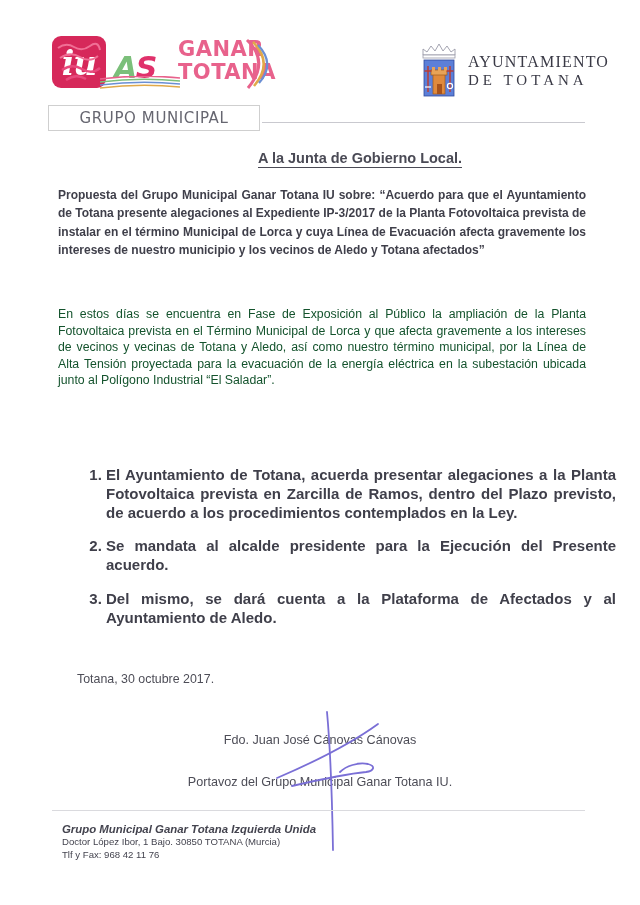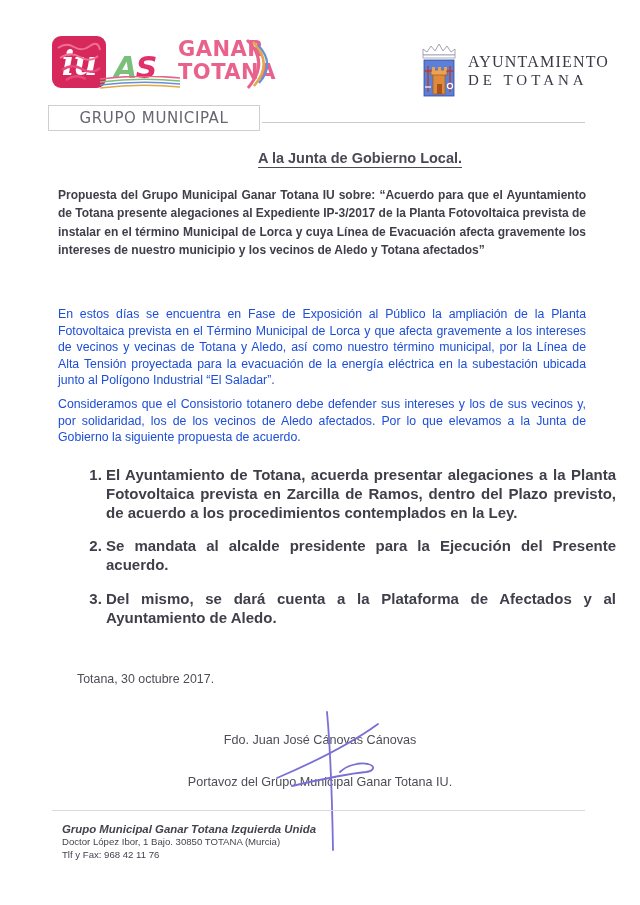--- a/index.html
+++ b/index.html
@@ -161,21 +161,21 @@
     text-align: justify;
   }
 
   .para {
     position: absolute;
     left: 58px;
     width: 528px;
     font-family: "Liberation Sans", sans-serif;
     font-size: 12.3px;
     line-height: 16.6px;
-    color: #1d4ed8;
+    color: #14532d;
     text-align: justify;
   }
   #para1 { top: 306px; }
   #para2 { top: 396px; }
 
   ol.agreements {
     position: absolute;
     left: 78px; top: 466px;
     width: 510px;
     margin: 0;
@@ -321,21 +321,20 @@
     <div class="gm-rule"></div>
   </div>
 
   <div class="doc-heading">
     <span>A la Junta de Gobierno Local.</span>
   </div>
 
   <div class="proposal-title">Propuesta del Grupo Municipal Ganar Totana IU sobre: “Acuerdo para que el Ayuntamiento de Totana presente alegaciones al Expediente IP-3/2017 de la Planta Fotovoltaica prevista de instalar en el término Municipal de Lorca y cuya Línea de Evacuación afecta gravemente los intereses de nuestro municipio y los vecinos de Aledo y Totana afectados”</div>
 
   <div class="para" id="para1">En estos días se encuentra en Fase de Exposición al Público la ampliación de la Planta Fotovoltaica prevista en el Término Municipal de Lorca y que afecta gravemente a los intereses de vecinos y vecinas de Totana y Aledo, así como nuestro término municipal, por la Línea de Alta Tensión proyectada para la evacuación de la energía eléctrica en la subestación ubicada junto al Polígono Industrial “El Saladar”.</div>
-  <div class="para" id="para2">Consideramos que el Consistorio totanero debe defender sus intereses y los de sus vecinos y, por solidaridad, los de los vecinos de Aledo afectados. Por lo que elevamos a la Junta de Gobierno la siguiente propuesta de acuerdo.</div>
 
   <ol class="agreements">
     <li>El Ayuntamiento de Totana, acuerda presentar alegaciones a la Planta Fotovoltaica prevista en Zarcilla de Ramos, dentro del Plazo previsto, de acuerdo a los procedimientos contemplados en la Ley.</li>
     <li>Se mandata al alcalde presidente para la Ejecución del Presente acuerdo.</li>
     <li>Del mismo, se dará cuenta a la Plataforma de Afectados y al Ayuntamiento de Aledo.</li>
   </ol>
 
   <div class="place-date">Totana, 30 octubre 2017.</div>
 
   <div class="sign-name">Fdo. Juan José Cánovas Cánovas</div>

